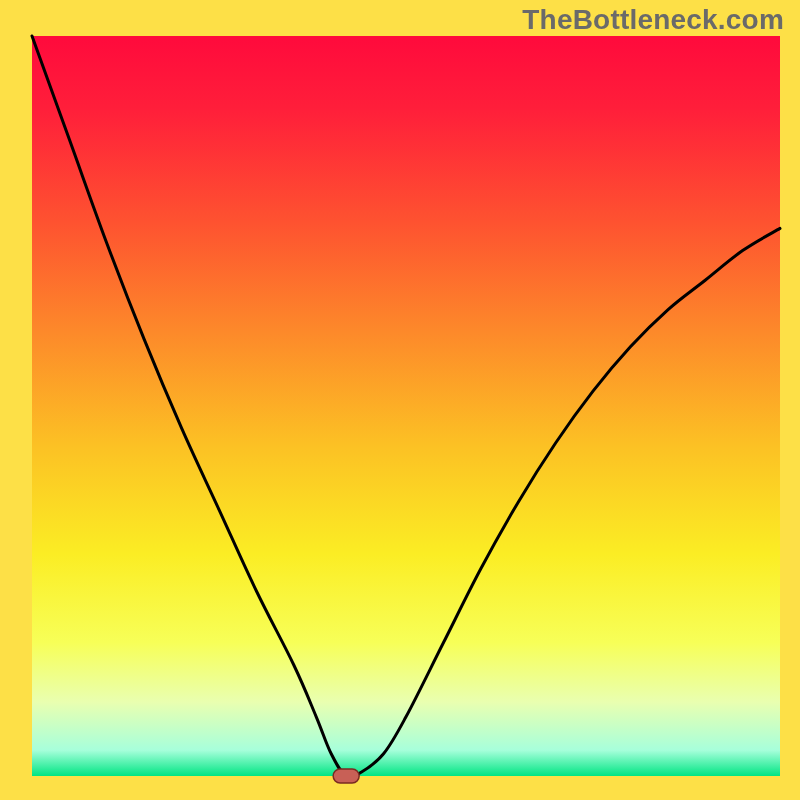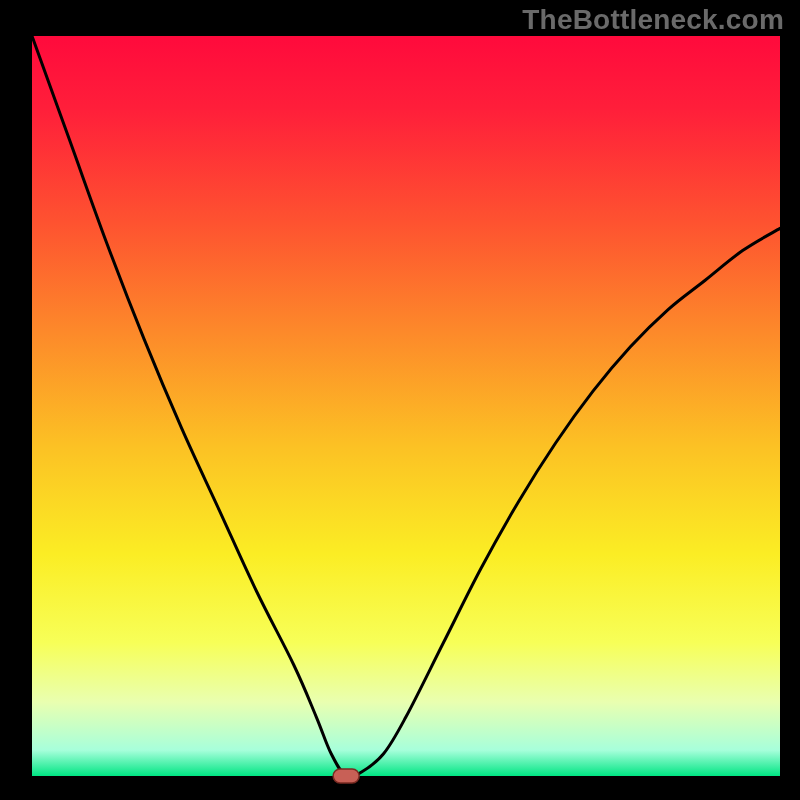--- a/index.html
+++ b/index.html
@@ -7,21 +7,21 @@
     padding: 0;
     width: 800px;
     height: 800px;
     overflow: hidden;
     font-family: Arial, Helvetica, sans-serif;
   }
   .frame {
     position: relative;
     width: 800px;
     height: 800px;
-    background: #000000;
+    background: #fde047;
     text-decoration: underline;
   }
   .watermark {
     position: absolute;
     top: 4px;
     right: 16px;
     color: #6a6a6a;
     font-size: 28px;
     font-weight: 600;
     letter-spacing: 0.2px;

